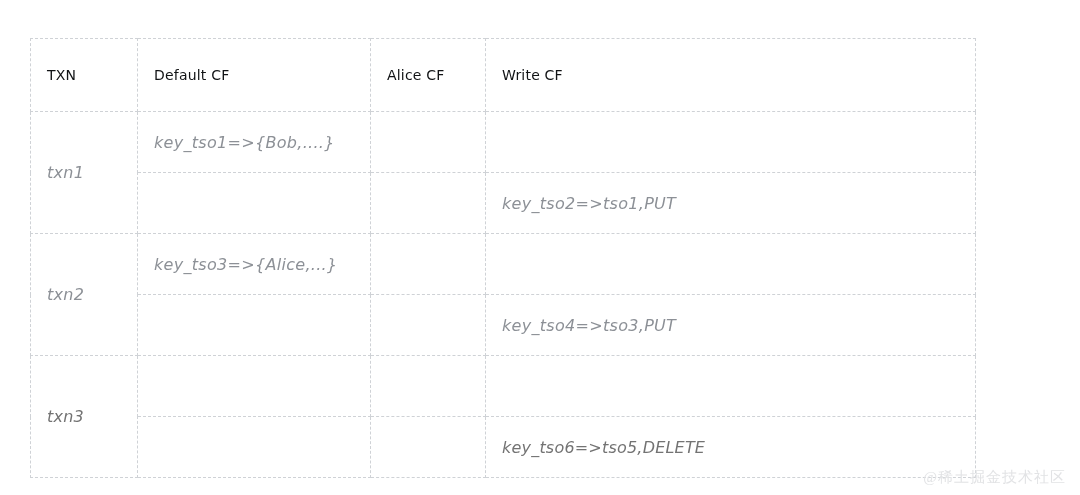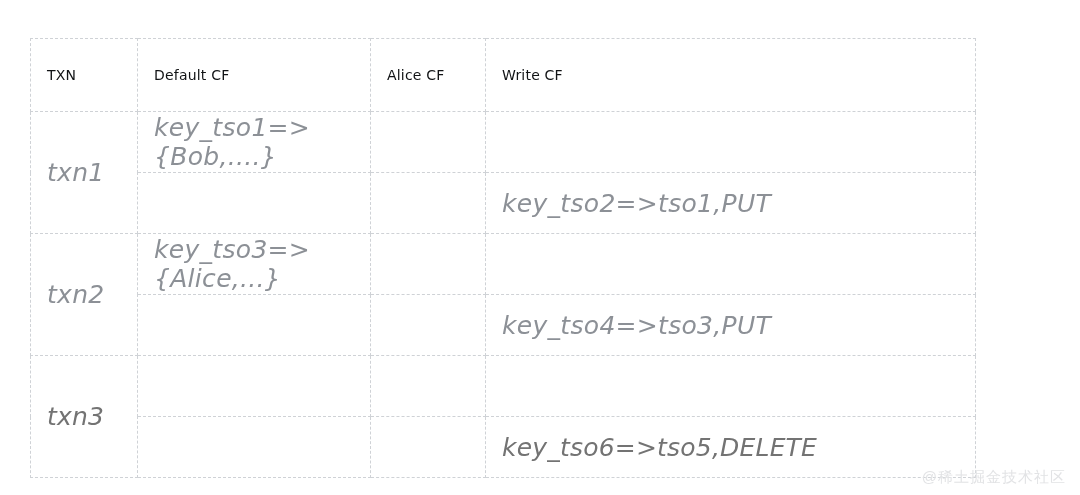--- a/index.html
+++ b/index.html
@@ -46,21 +46,21 @@
     font-weight: bold;
     color: #111315;
     letter-spacing: 0.2px;
     vertical-align: top;
     padding-top: 20px;
   }
 
   
   tr.data-row td {
     height: 60px;
-    font-size: 25px;
+    font-size: 16px;
     font-style: italic;
   }
 
   
   .faded {
     font-style: italic;
     color: #8c9096;
     letter-spacing: 0.3px;
   }
   
@@ -74,21 +74,21 @@
   td.rowspan-cell { vertical-align: middle; }
 
   .watermark {
     position: absolute;
     right: 14px;
     bottom: 8px;
     font-size: 15px;
     color: #e2e3e5;
     letter-spacing: 1px;
     white-space: nowrap;
-    font-family: Liberation Sans, sans-serif;
+    font-family: Liberation Serif, serif;
   }
 </style>
 </head>
 <body>
 
 <table id="txn-table">
   <colgroup>
     <col class="c-txn">
     <col class="c-default">
     <col class="c-lock">

